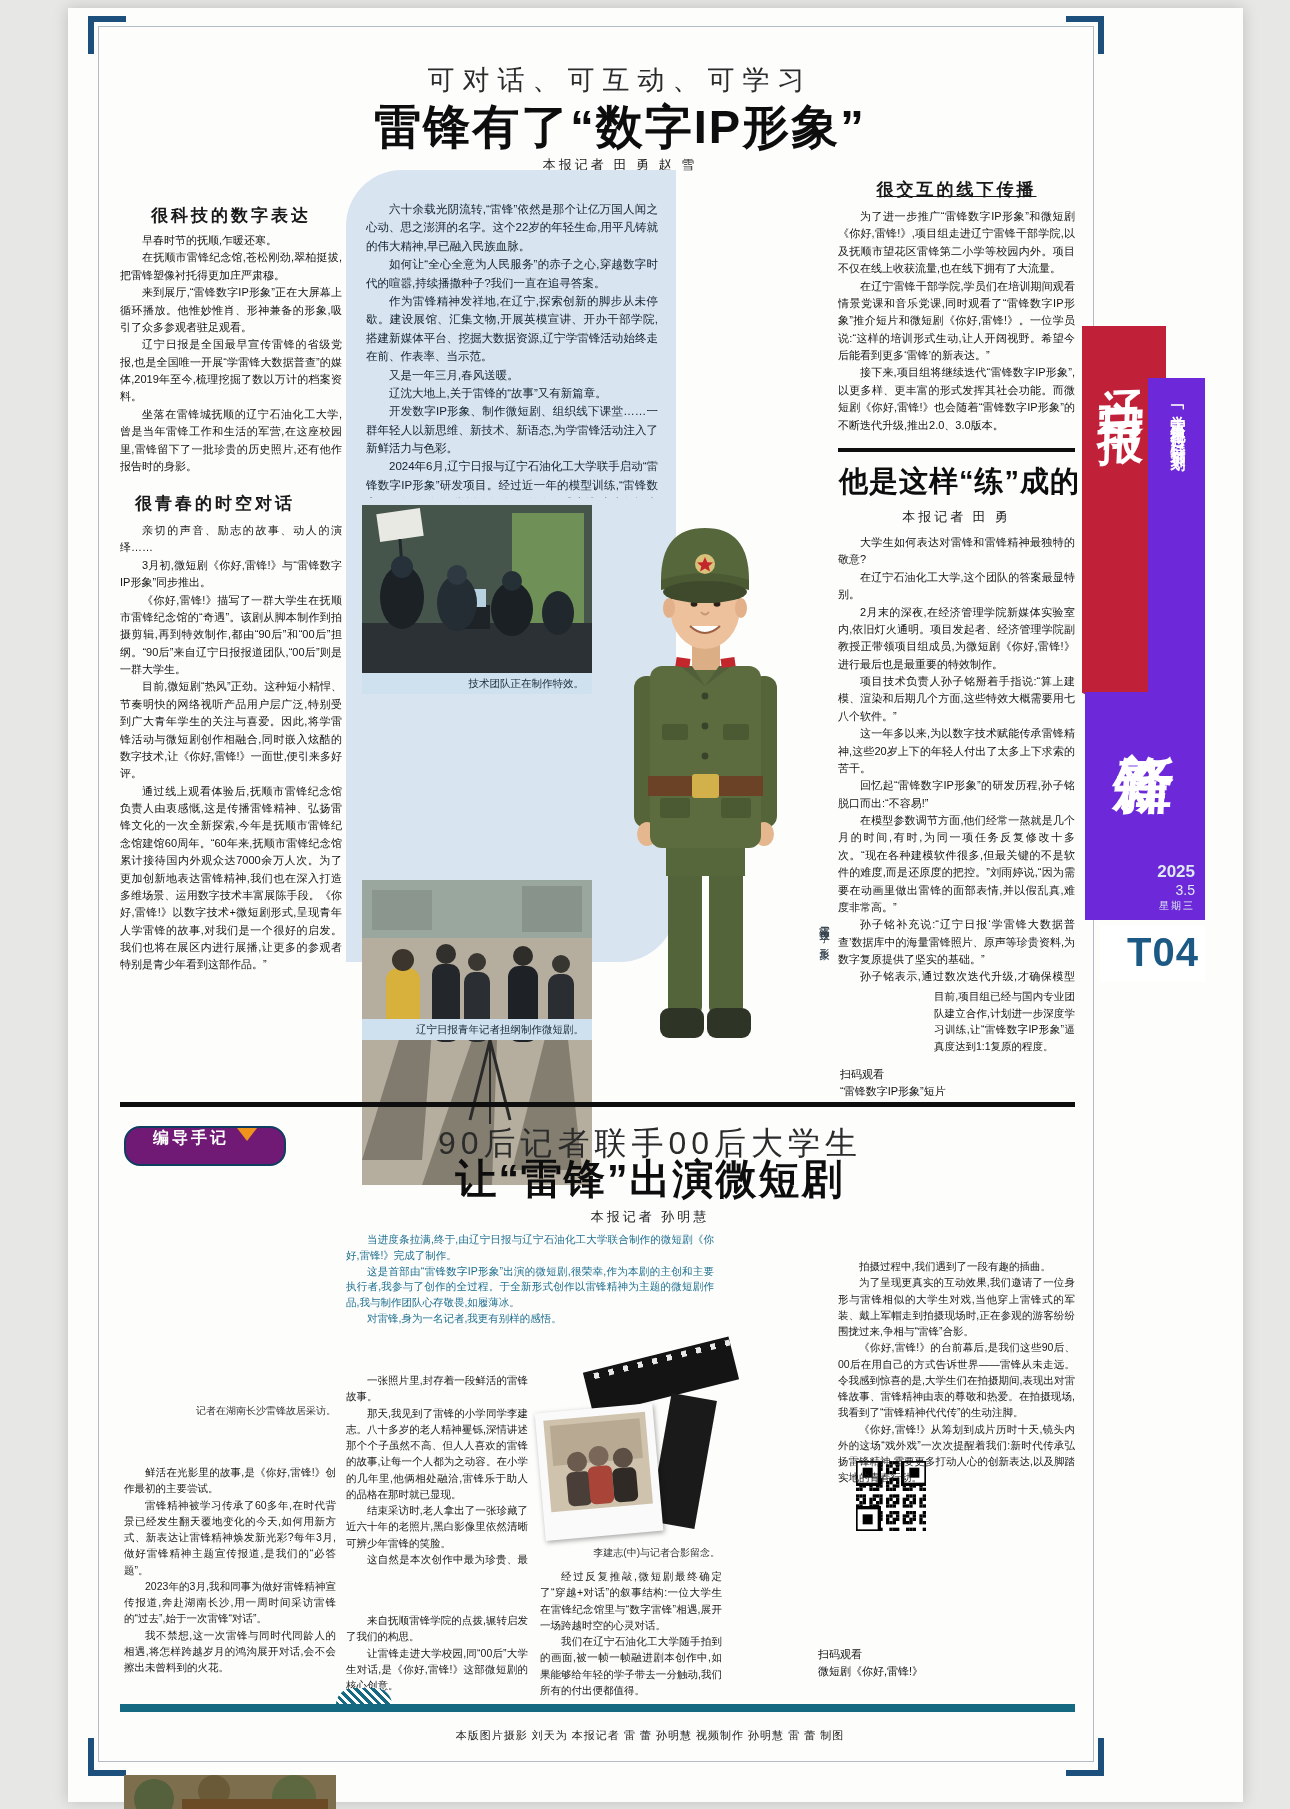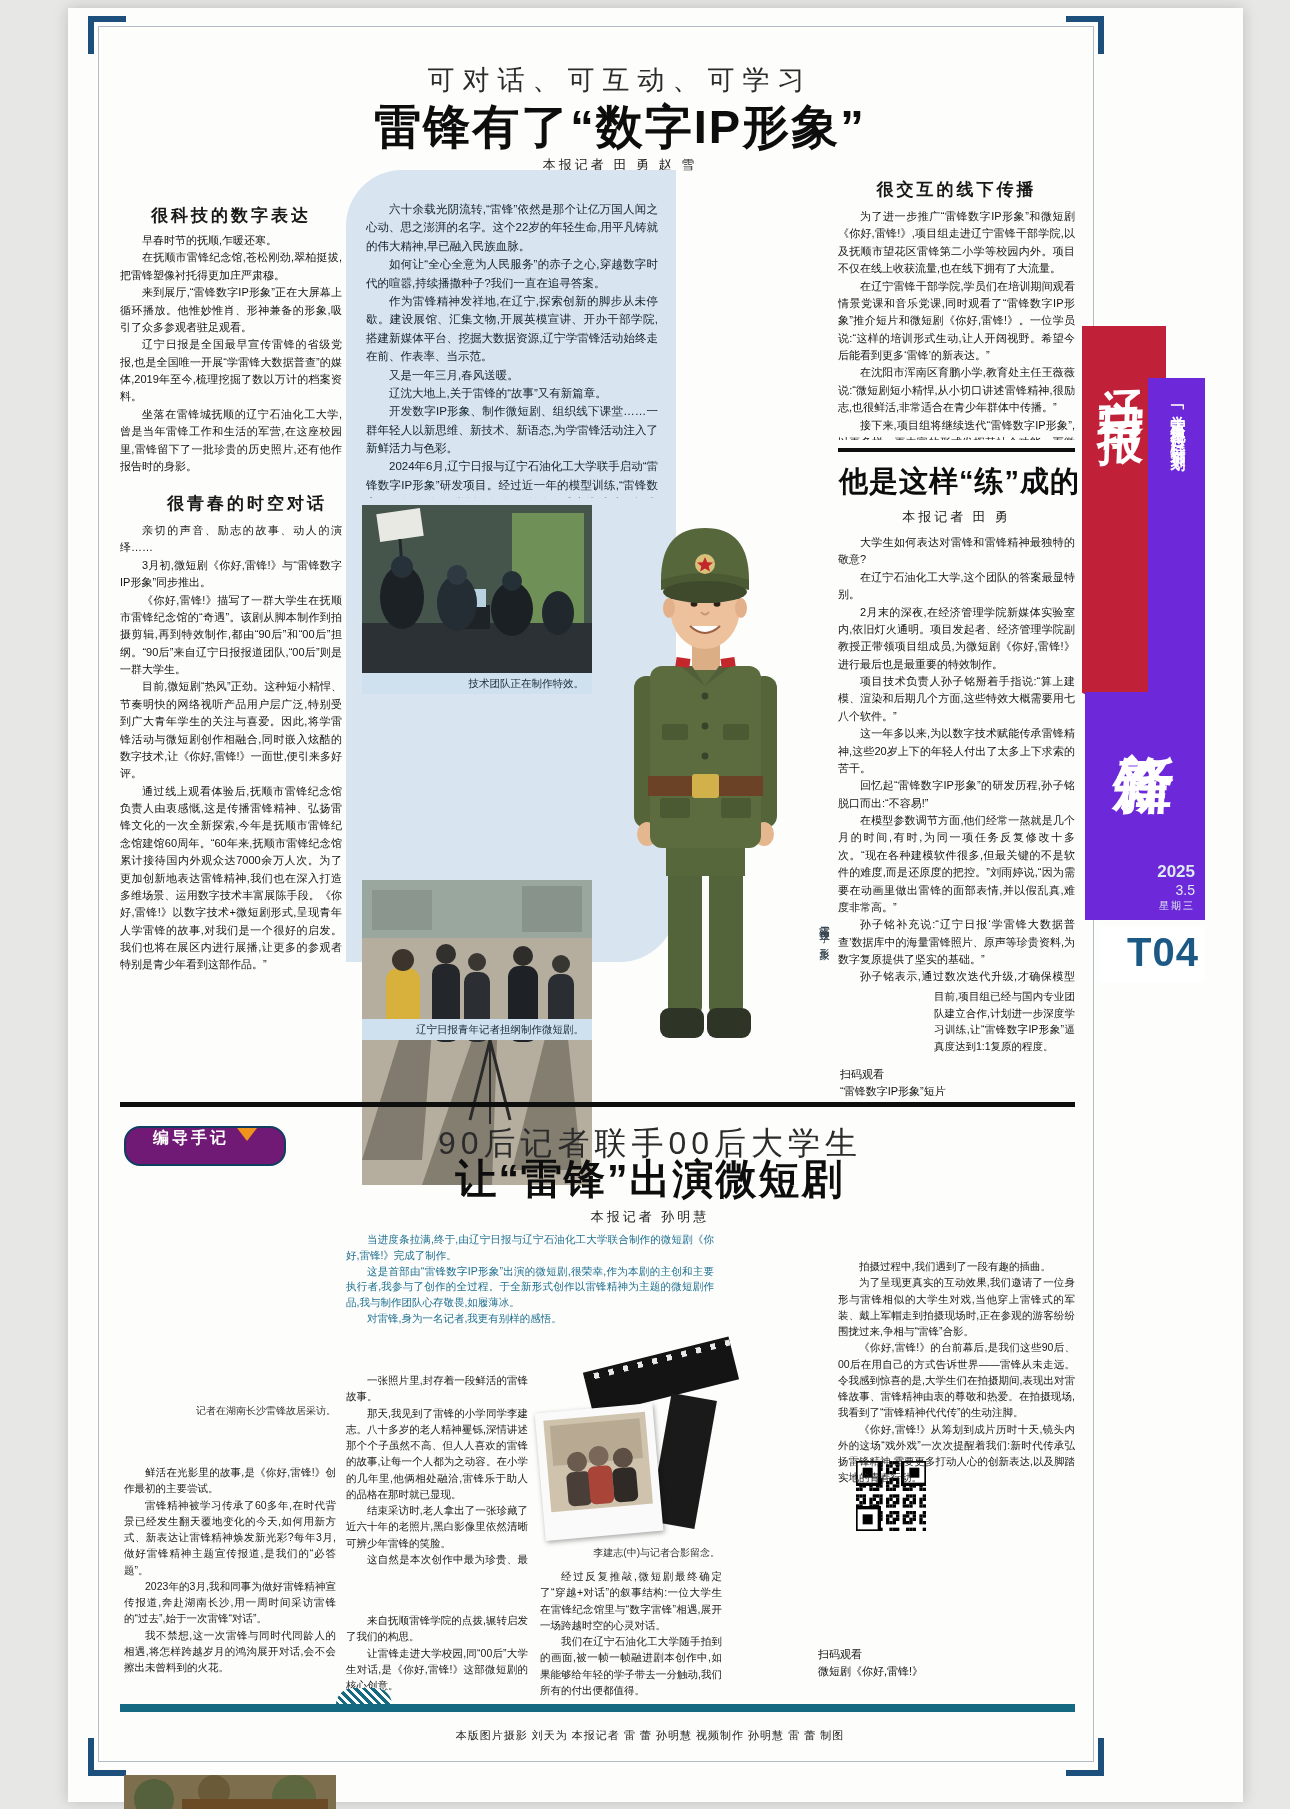--- a/index.html
+++ b/index.html
@@ -84,21 +84,21 @@
 
   <div class="abs col-head" style="left:120px;top:204px;width:222px;">很科技的数字表达</div>
   <div class="abs body-text" style="left:120px;top:232px;width:222px;height:245px;">
       <p>早春时节的抚顺,乍暖还寒。</p>
       <p>在抚顺市雷锋纪念馆,苍松刚劲,翠柏挺拔,把雷锋塑像衬托得更加庄严肃穆。</p>
       <p>来到展厅,“雷锋数字IP形象”正在大屏幕上循环播放。他惟妙惟肖、形神兼备的形象,吸引了众多参观者驻足观看。</p>
       <p>辽宁日报是全国最早宣传雷锋的省级党报,也是全国唯一开展“学雷锋大数据普查”的媒体,2019年至今,梳理挖掘了数以万计的档案资料。</p>
       <p>坐落在雷锋城抚顺的辽宁石油化工大学,曾是当年雷锋工作和生活的军营,在这座校园里,雷锋留下了一批珍贵的历史照片,还有他作报告时的身影。</p>
       <p>2024年,为了创新方法手段传承弘扬雷锋精神,辽宁日报与辽宁石油化工大学联手,以最新数字技术为依托,以“学雷锋大数据”为资源,共同研发可对话、可互动、可学习的“雷锋数字IP形象”。</p>
     </div>
-  <div class="abs col-head" style="left:136px;top:492px;width:222px;">很青春的时空对话</div>
+  <div class="abs col-head" style="left:104px;top:492px;width:222px;">很青春的时空对话</div>
   <div class="abs body-text" style="left:120px;top:522px;width:222px;height:572px;">
       <p>亲切的声音、励志的故事、动人的演绎……</p>
       <p>3月初,微短剧《你好,雷锋!》与“雷锋数字IP形象”同步推出。</p>
       <p>《你好,雷锋!》描写了一群大学生在抚顺市雷锋纪念馆的“奇遇”。该剧从脚本制作到拍摄剪辑,再到特效制作,都由“90后”和“00后”担纲。“90后”来自辽宁日报报道团队,“00后”则是一群大学生。</p>
       <p>目前,微短剧“热风”正劲。这种短小精悍、节奏明快的网络视听产品用户层广泛,特别受到广大青年学生的关注与喜爱。因此,将学雷锋活动与微短剧创作相融合,同时嵌入炫酷的数字技术,让《你好,雷锋!》一面世,便引来多好评。</p>
       <p>通过线上观看体验后,抚顺市雷锋纪念馆负责人由衷感慨,这是传播雷锋精神、弘扬雷锋文化的一次全新探索,今年是抚顺市雷锋纪念馆建馆60周年。“60年来,抚顺市雷锋纪念馆累计接待国内外观众达7000余万人次。为了更加创新地表达雷锋精神,我们也在深入打造多维场景、运用数字技术丰富展陈手段。《你好,雷锋!》以数字技术+微短剧形式,呈现青年人学雷锋的故事,对我们是一个很好的启发。我们也将在展区内进行展播,让更多的参观者特别是青少年看到这部作品。”</p>
     </div>
 
   <div class="abs intro-box" style="left:346px;top:170px;width:330px;height:792px;"></div>
   <div class="abs intro-text" style="left:366px;top:200px;width:292px;height:298px;">
@@ -195,25 +195,24 @@
       <path d="M102 146 q15 14 30 0" fill="#fff" stroke="#9c5f43" stroke-width="2"></path>
       <path d="M73 100 q0 -52 44 -52 q44 0 44 52 l-8 6 q-36 -12 -72 0 z" fill="#57673c"></path>
       <path d="M73 100 q44 -14 88 0 l0 10 q-44 -12 -88 0 z" fill="#4c5a33"></path>
       <ellipse cx="117" cy="112" rx="42" ry="11" fill="#3f4a2c"></ellipse>
       <circle cx="117" cy="84" r="10" fill="#d8c27a"></circle>
       <polygon points="117,77 119.3,82.2 125,82.6 120.7,86.2 122,91.6 117,88.6 112,91.6 113.3,86.2 109,82.6 114.7,82.2" fill="#c3272b"></polygon>
     </svg>
   </div>
   <div class="abs v-cap" style="left:818px;top:918px;height:130px;">雷锋数字IP形象</div>
 
-  <div class="abs col-head" style="left:838px;top:178px;width:237px;">很交互的线下传播</div>
+  <div class="abs col-head" style="left:838px;top:178px;width:237px;text-decoration:underline;">很交互的线下传播</div>
   <div class="abs body-text" style="left:838px;top:208px;width:237px;height:232px;">
       <p>为了进一步推广“雷锋数字IP形象”和微短剧《你好,雷锋!》,项目组走进辽宁雷锋干部学院,以及抚顺市望花区雷锋第二小学等校园内外。项目不仅在线上收获流量,也在线下拥有了大流量。</p>
       <p>在辽宁雷锋干部学院,学员们在培训期间观看情景党课和音乐党课,同时观看了“雷锋数字IP形象”推介短片和微短剧《你好,雷锋!》。一位学员说:“这样的培训形式生动,让人开阔视野。希望今后能看到更多‘雷锋’的新表达。”</p>
-      <p>在沈阳市浑南区育鹏小学,教育处主任王薇薇说:“微短剧短小精悍,从小切口讲述雷锋精神,很励志,也很鲜活,非常适合在青少年群体中传播。”</p>
       <p>接下来,项目组将继续迭代“雷锋数字IP形象”,以更多样、更丰富的形式发挥其社会功能。而微短剧《你好,雷锋!》也会随着“雷锋数字IP形象”的不断迭代升级,推出2.0、3.0版本。</p>
     </div>
 
   <div class="abs rule-black" style="left:838px;top:448px;width:237px;height:4px;"></div>
   <div class="abs sub-title" style="left:832px;top:462px;width:248px;">他是这样“练”成的</div>
   <div class="abs byline" style="left:838px;top:508px;width:237px;font-family:Liberation Serif, serif;">本报记者 田 勇</div>
   <div class="abs body-text" style="left:838px;top:534px;width:237px;height:448px;">
       <p>大学生如何表达对雷锋和雷锋精神最独特的敬意?</p>
       <p>在辽宁石油化工大学,这个团队的答案最显特别。</p>
       <p>2月末的深夜,在经济管理学院新媒体实验室内,依旧灯火通明。项目发起者、经济管理学院副教授正带领项目组成员,为微短剧《你好,雷锋!》进行最后也是最重要的特效制作。</p>

